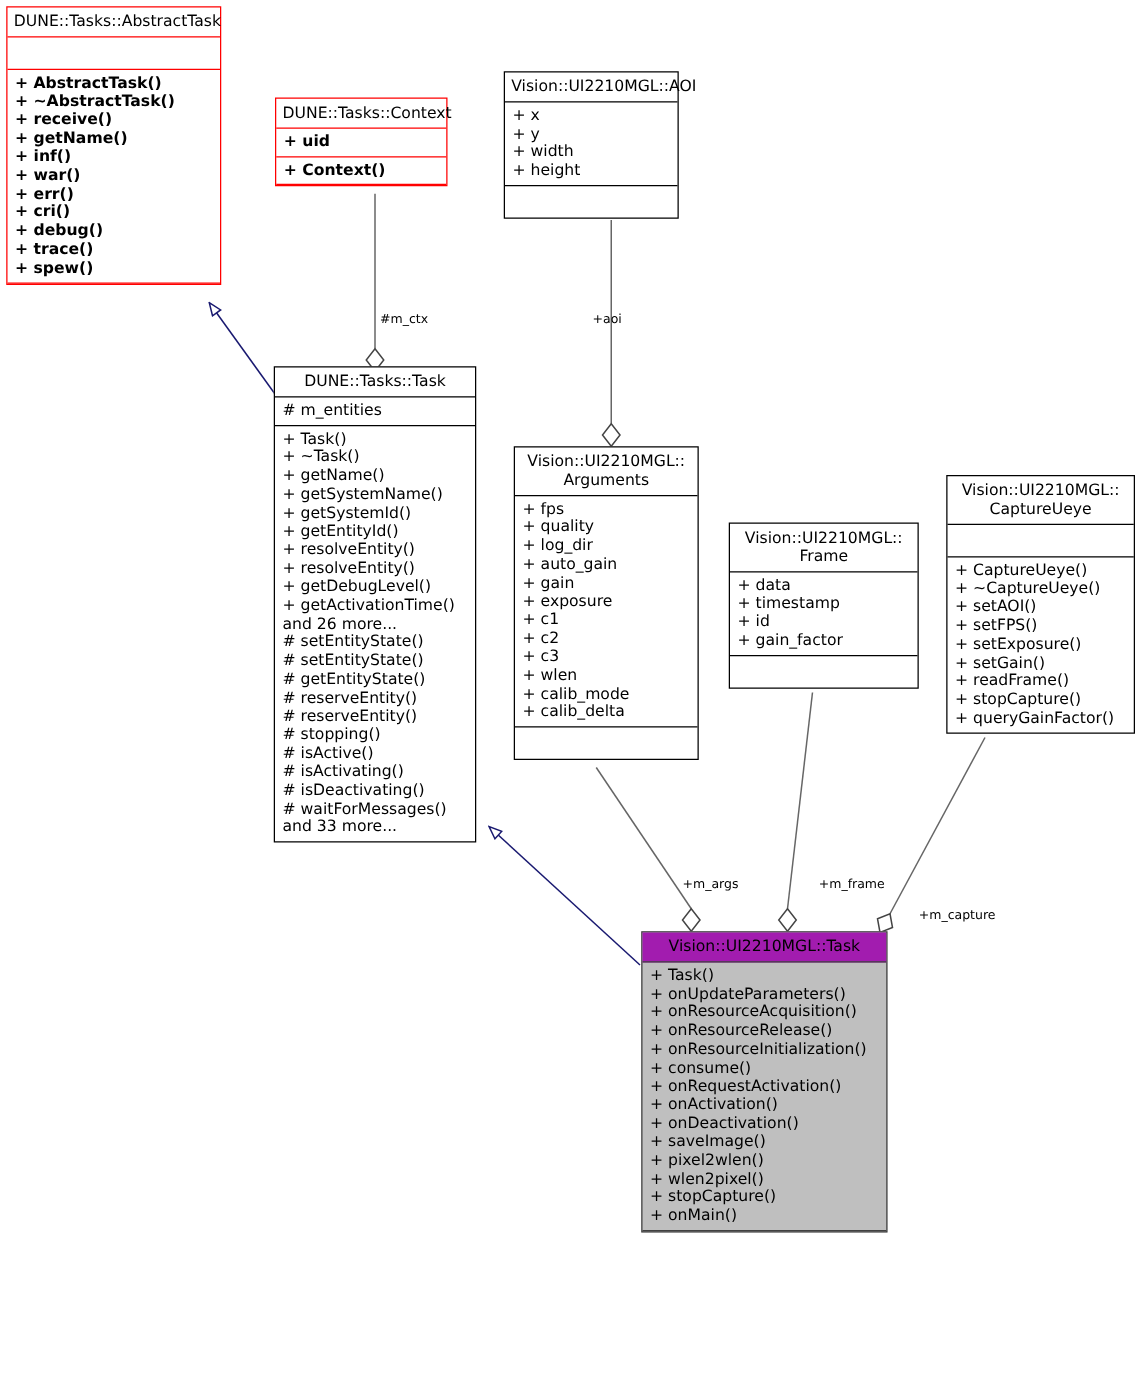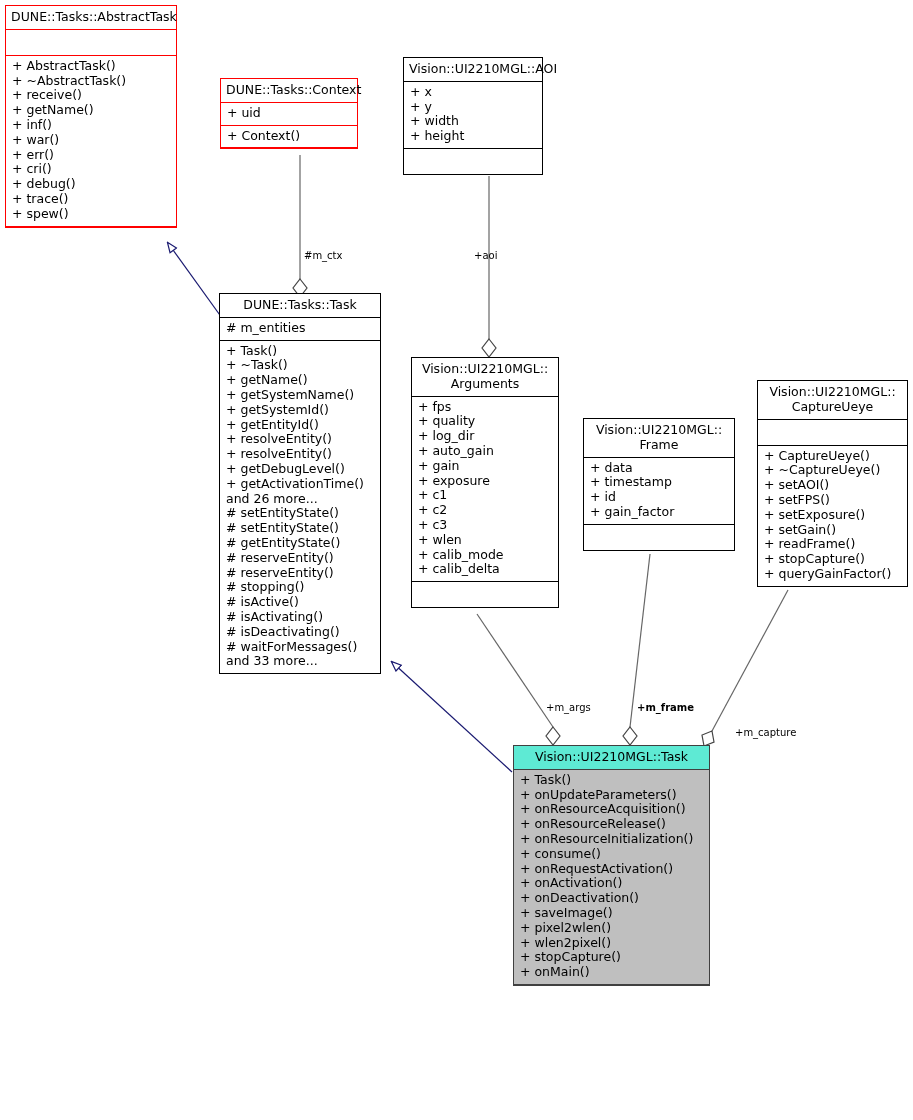--- a/index.html
+++ b/index.html
@@ -46,28 +46,29 @@
     text-align: center;
     padding: 4px 5px 4px 5px;
     white-space: pre-line;
     border-bottom: 1px solid #000000;
   }
   .uml-box.red > .uml-title {
     border-bottom: 1px solid #ff0000;
   }
   .uml-box.highlight > .uml-title {
     border-bottom: 1px solid #404040;
-    background: #5eead4;
+    background: #a21caf;
   }
   .uml-section {
     padding: 3px 5px 4px 6px;
     border-bottom: 1px solid #000000;
   }
   .uml-box.red > .uml-section {
     border-bottom: 1px solid #ff0000;
+    font-weight: bold;
   }
   .uml-box.highlight > .uml-section {
     border-bottom: 1px solid #404040;
   }
   .uml-section.last {
     border-bottom: none;
   }
   .uml-section.empty {
     min-height: 18px;
   }
@@ -262,16 +263,16 @@
         <div class="member">+ pixel2wlen()</div>
         <div class="member">+ wlen2pixel()</div>
         <div class="member">+ stopCapture()</div>
         <div class="member">+ onMain()</div>
       </div>
   </div>
 
   <div class="edge-label" style="left:304px; top:250px;">#m_ctx</div>
   <div class="edge-label" style="left:474px; top:250px;">+aoi</div>
   <div class="edge-label" style="left:546px; top:702px;">+m_args</div>
-  <div class="edge-label" style="left:637px; top:702px;font-weight:bold;">+m_frame</div>
+  <div class="edge-label" style="left:655px; top:702px;">+m_frame</div>
   <div class="edge-label" style="left:735px; top:702px;margin-top:25px;">+m_capture</div>
 
 </div>
 
 </body></html>

